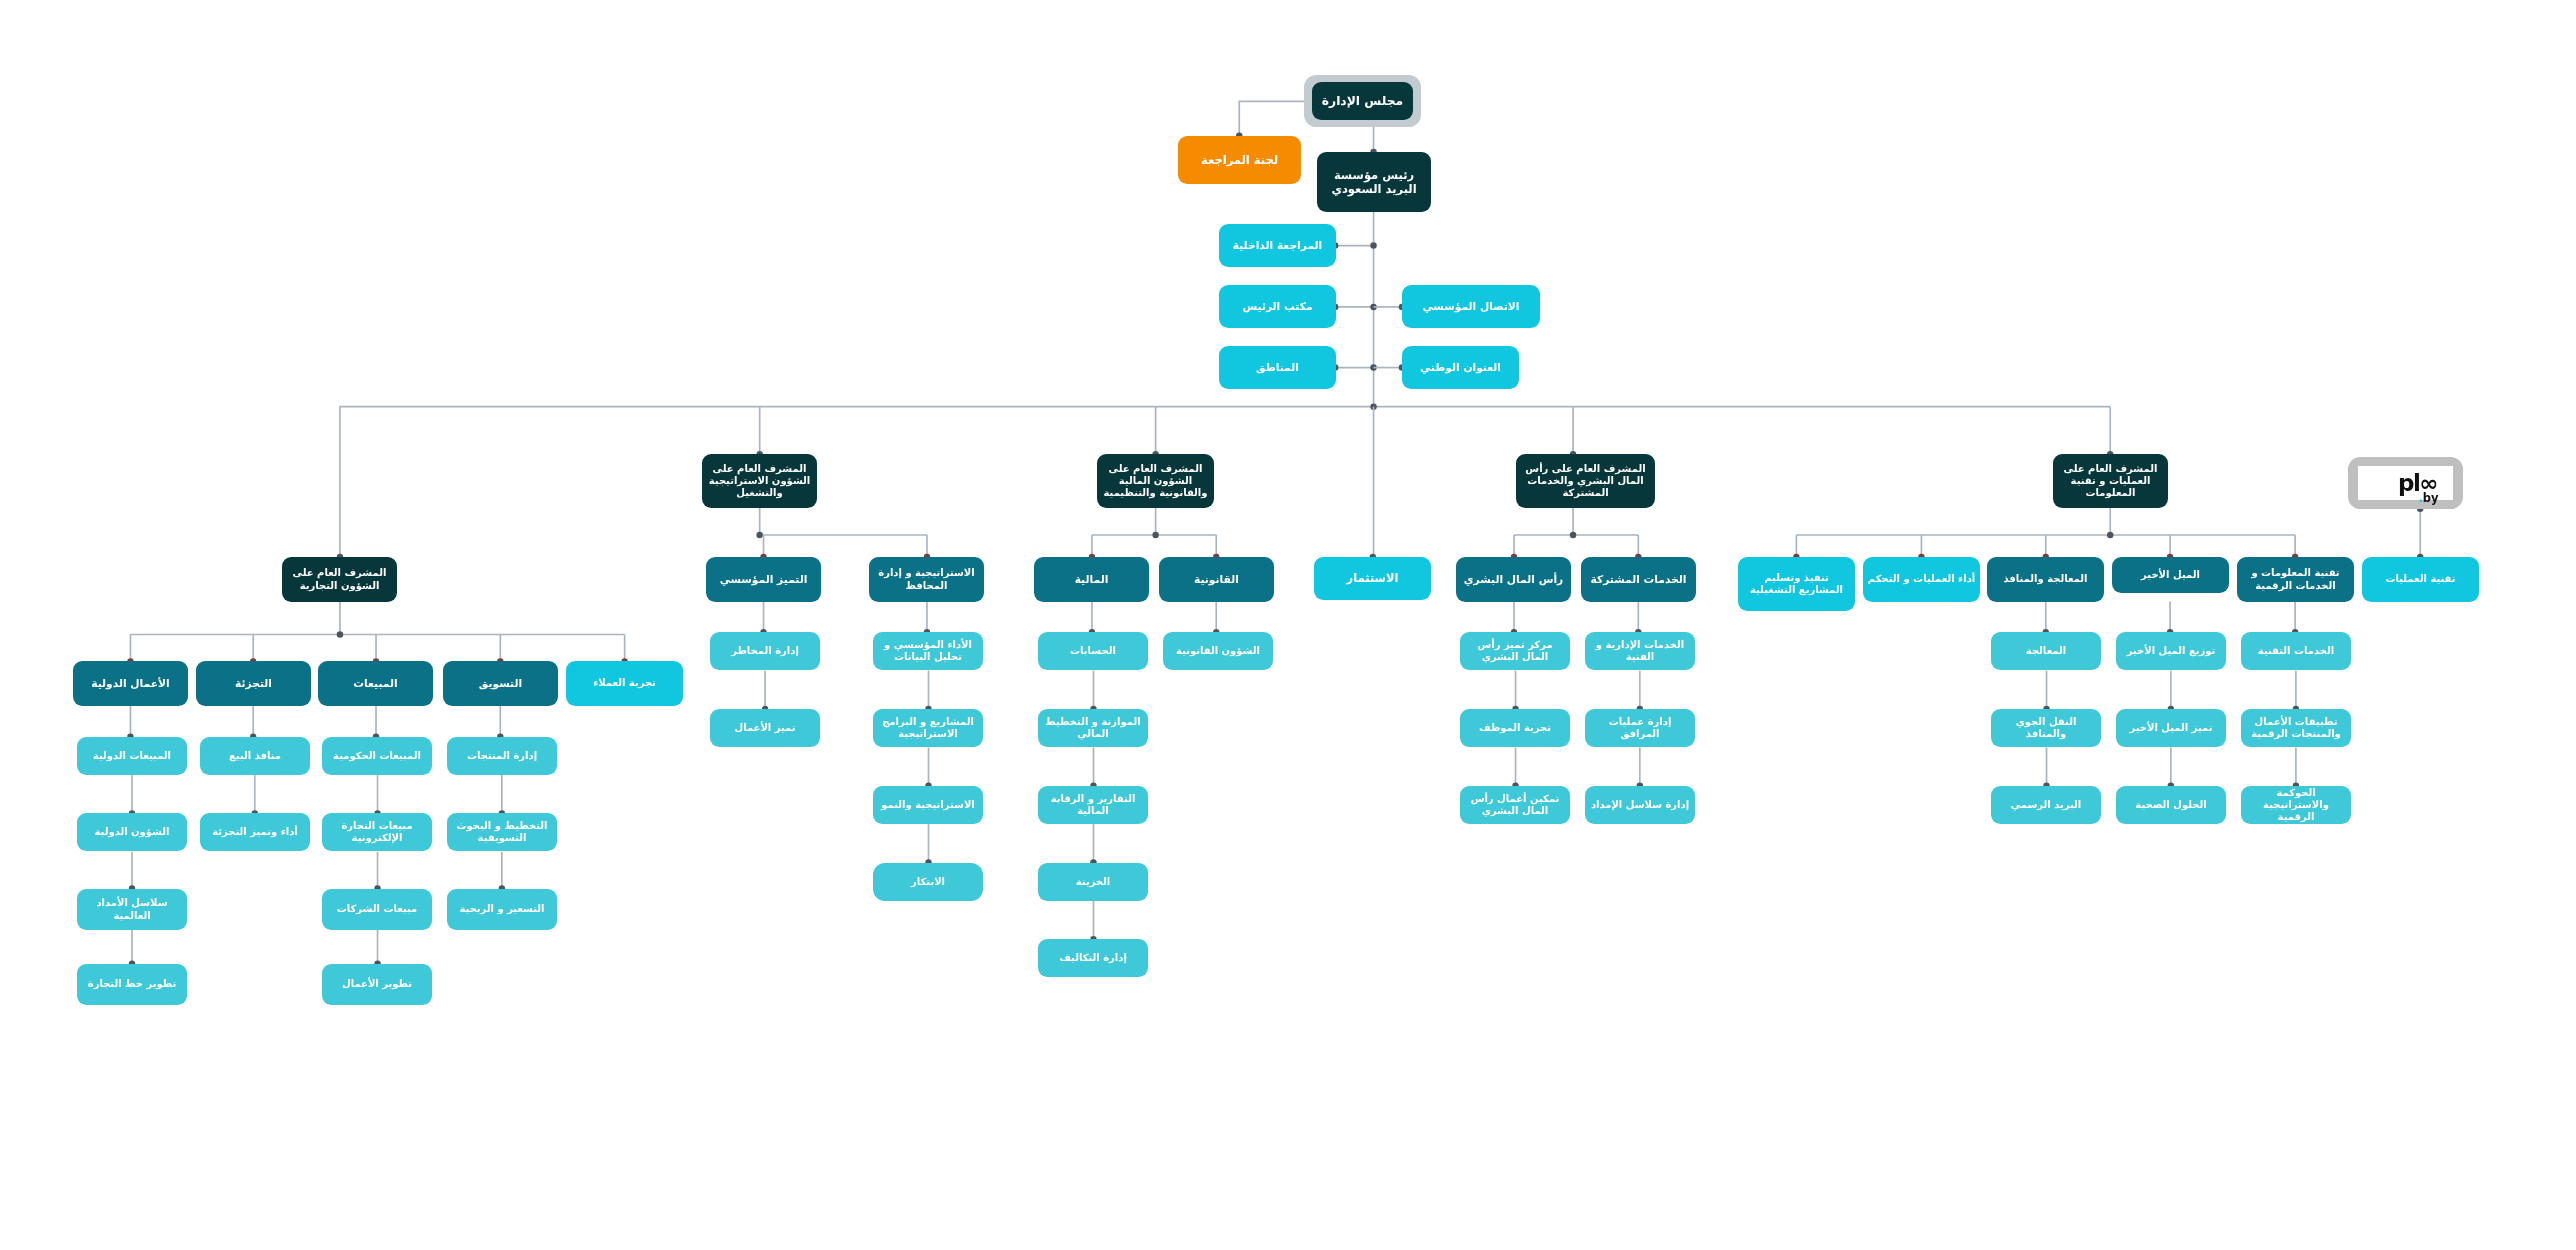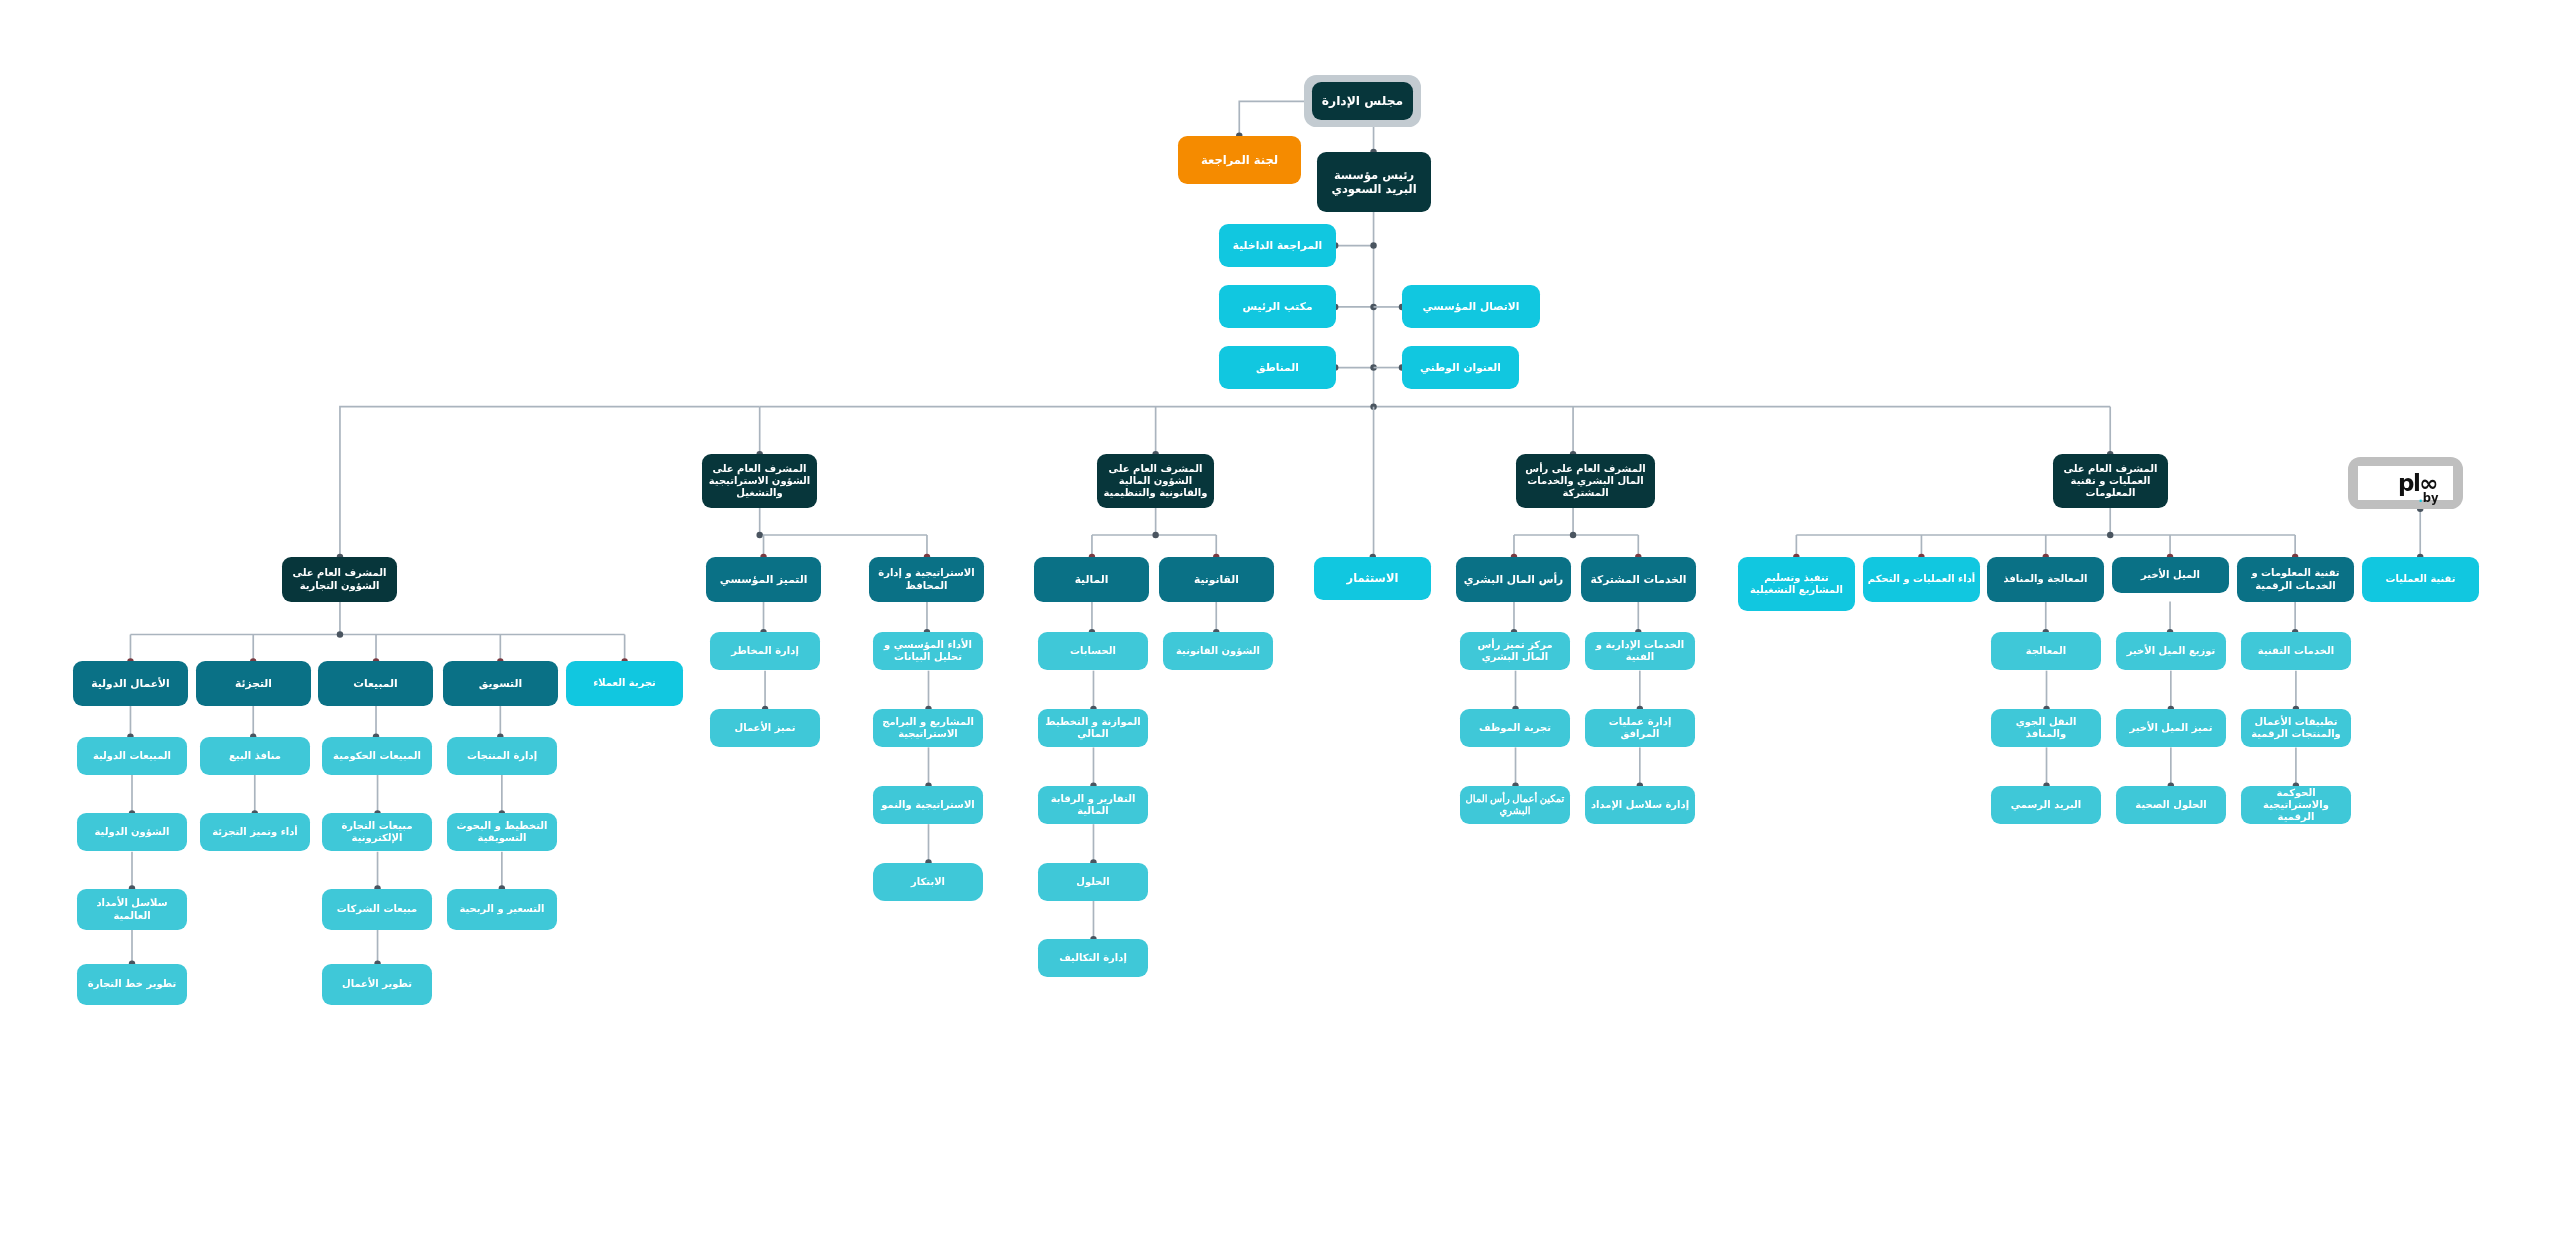--- a/index.html
+++ b/index.html
@@ -299,21 +299,21 @@
   <div class="node cyan2 fs-13" style="left:1038px;top:632px;width:110px;height:38px;">
     <span>الحسابات</span>
   </div>
   <div class="node cyan2 fs-13" style="left:1038px;top:709px;width:110px;height:38px;">
     <span>الموازنة و التخطيط المالي</span>
   </div>
   <div class="node cyan2 fs-13" style="left:1038px;top:786px;width:110px;height:38px;">
     <span>التقارير و الرقابة المالية</span>
   </div>
   <div class="node cyan2 fs-13" style="left:1038px;top:863px;width:110px;height:38px;">
-    <span>الحلول</span>
+    <span>الخزينة</span>
   </div>
   <div class="node cyan2 fs-13" style="left:1038px;top:939px;width:110px;height:38px;">
     <span>إدارة التكاليف</span>
   </div>
 
   <div class="node teal fs-14" style="left:1159px;top:557px;width:115px;height:45px;">
     <span>القانونية</span>
   </div>
   <div class="node cyan2 fs-13" style="left:1163px;top:632px;width:110px;height:38px;">
     <span>الشؤون القانونية</span>
@@ -321,21 +321,21 @@
 
   <div class="node teal fs-14" style="left:1456px;top:557px;width:115px;height:45px;">
     <span>رأس المال البشري</span>
   </div>
   <div class="node cyan2 fs-13" style="left:1460px;top:632px;width:110px;height:38px;">
     <span>مركز تميز رأس المال البشري</span>
   </div>
   <div class="node cyan2 fs-13" style="left:1460px;top:709px;width:110px;height:38px;">
     <span>تجربة الموظف</span>
   </div>
-  <div class="node cyan2 fs-13" style="left:1460px;top:786px;width:110px;height:38px;font-family:Liberation Serif, serif;">
+  <div class="node cyan2 fs-13" style="left:1460px;top:786px;width:110px;height:38px;">
     <span>تمكين أعمال رأس المال البشري</span>
   </div>
 
   <div class="node teal fs-14" style="left:1581px;top:557px;width:115px;height:45px;">
     <span>الخدمات المشتركة</span>
   </div>
   <div class="node cyan2 fs-13" style="left:1585px;top:632px;width:110px;height:38px;">
     <span>الخدمات الإدارية و الفنية</span>
   </div>
   <div class="node cyan2 fs-13" style="left:1585px;top:709px;width:110px;height:38px;">

